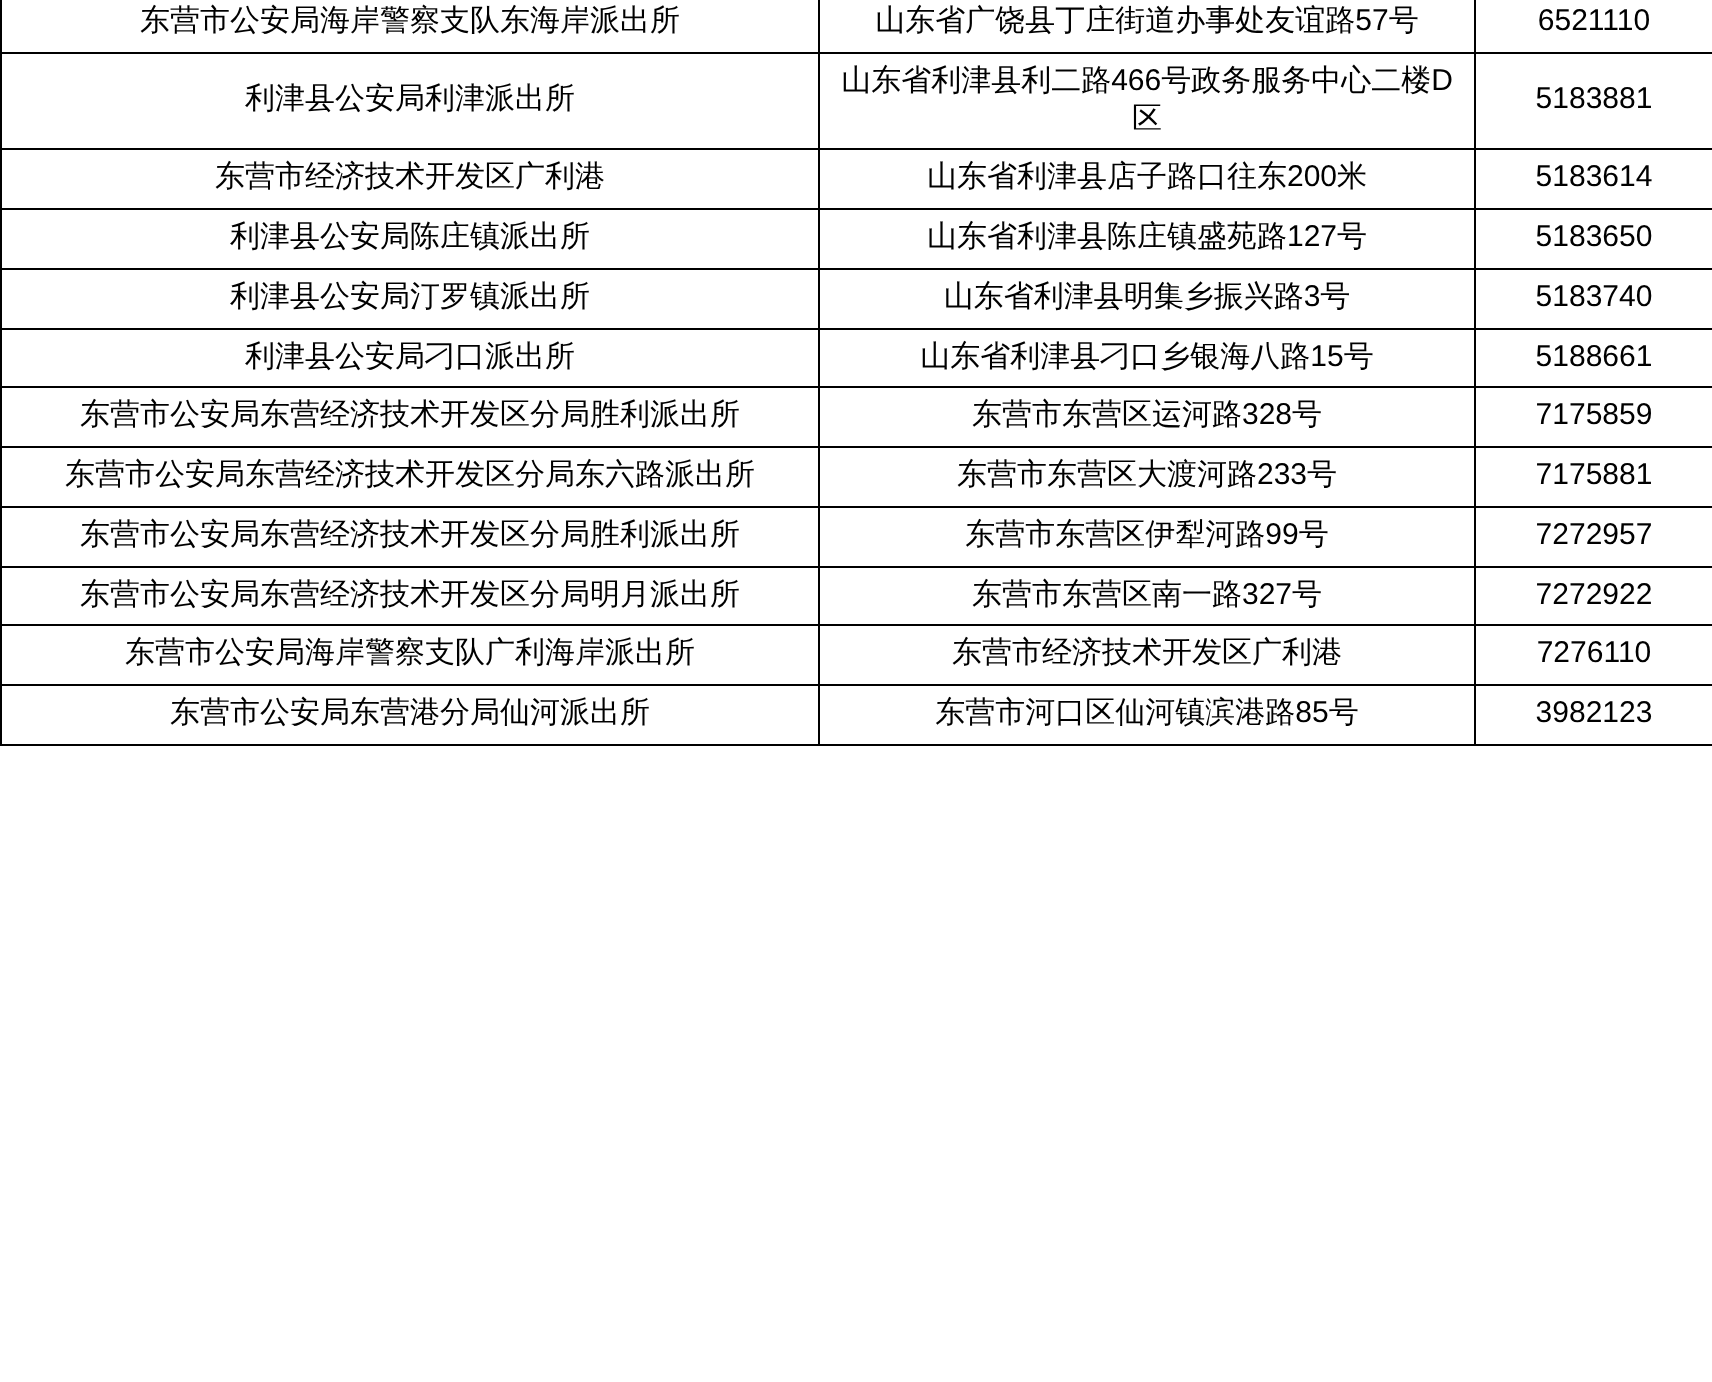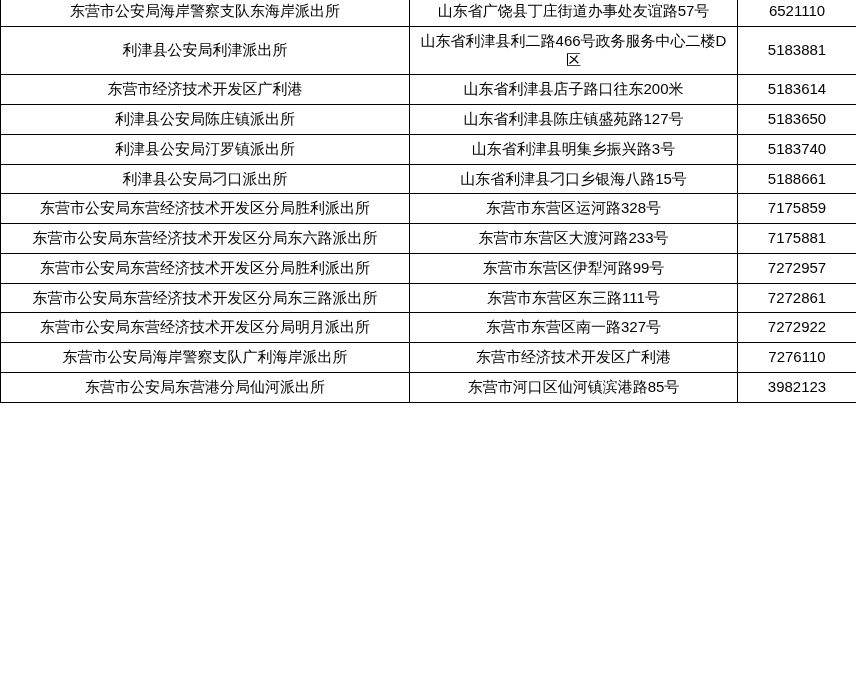--- a/index.html
+++ b/index.html
@@ -99,25 +99,20 @@
         <tr class="row-10">
           <td class="cell-name">东营市公安局东营经济技术开发区分局东六路派出所</td>
           <td class="cell-addr">东营市东营区大渡河路233号</td>
           <td class="cell-phone">7175881</td>
         </tr>
         <tr class="row-11">
           <td class="cell-name">东营市公安局东营经济技术开发区分局胜利派出所</td>
           <td class="cell-addr">东营市东营区伊犁河路99号</td>
           <td class="cell-phone">7272957</td>
         </tr>
-        <tr class="row-12">
-          <td class="cell-name">东营市公安局东营经济技术开发区分局东三路派出所</td>
-          <td class="cell-addr">东营市东营区东三路111号</td>
-          <td class="cell-phone">7272861</td>
-        </tr>
         <tr class="row-13">
           <td class="cell-name">东营市公安局东营经济技术开发区分局明月派出所</td>
           <td class="cell-addr">东营市东营区南一路327号</td>
           <td class="cell-phone">7272922</td>
         </tr>
         <tr class="row-14">
           <td class="cell-name">东营市公安局海岸警察支队广利海岸派出所</td>
           <td class="cell-addr">东营市经济技术开发区广利港</td>
           <td class="cell-phone">7276110</td>
         </tr>

